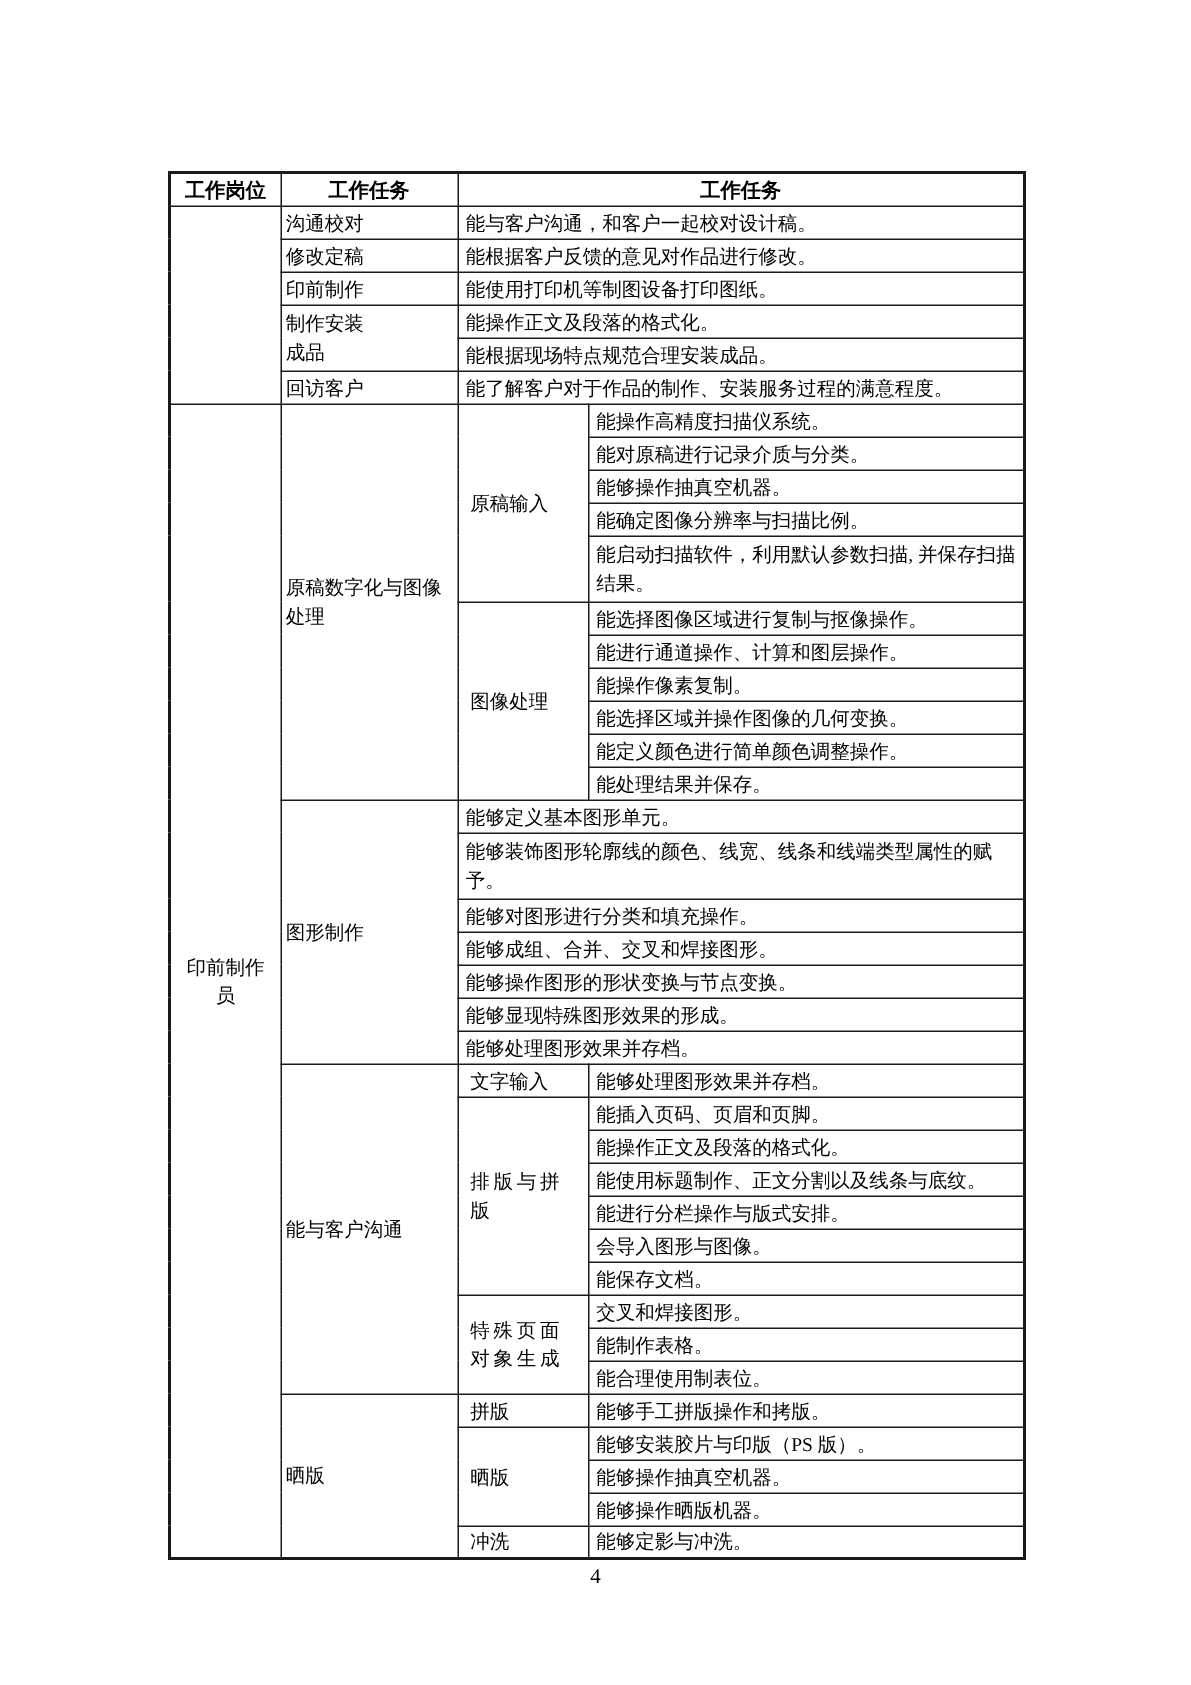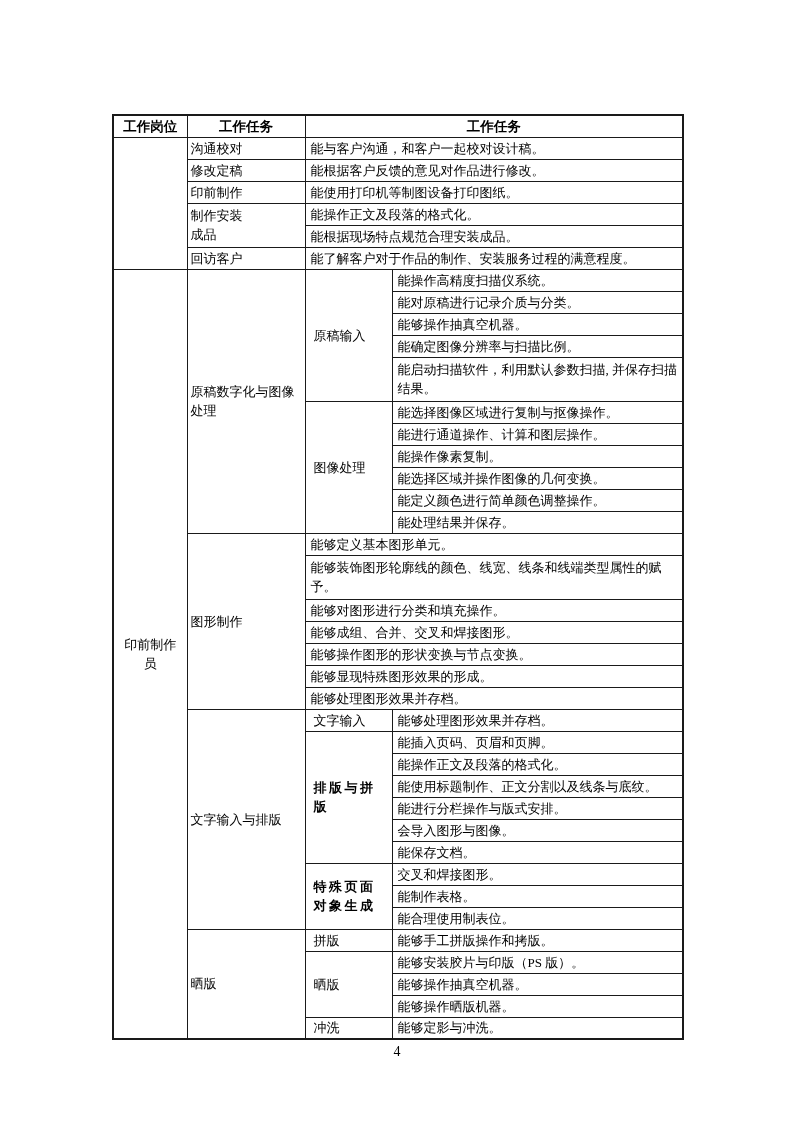--- a/index.html
+++ b/index.html
@@ -35,21 +35,21 @@
   .job-table thead td {
     font-weight: bold;
     text-align: center;
     font-size: 13.5px;
     font-family: "Liberation Sans", "DejaVu Sans", sans-serif;
   }
 
   td.cA { text-align: center; white-space: pre-line; padding: 16px 2px; }
   td.cB { white-space: pre-line; padding: 0 3px; }
   td.cC { text-align: left;  white-space: pre-line; padding: 0 3px 0 8px; }
-  td.cC.just { letter-spacing: 2.5px; font-weight: bold; }
+  td.cC.just { letter-spacing: 2.5px; }
   td.cD { text-align: left; margin-left: 48px; }
 
   .page-number {
     position: absolute;
     top: 1042px; left: 0; width: 794px;
     text-align: center;
     font-size: 14px; line-height: 20px;
   }
 </style>
 </head>
@@ -157,21 +157,21 @@
           <td class="cD" colspan="2">能够操作图形的形状变换与节点变换。</td>
         </tr>
       <tr>
           <td class="cD" colspan="2">能够显现特殊图形效果的形成。</td>
         </tr>
       <tr>
           <td class="cD" colspan="2">能够处理图形效果并存档。</td>
         </tr>
 
       <tr>
-        <td class="cB" rowspan="10">文字输入与排版</td>
+        <td class="cB" rowspan="10">能与客户沟通</td>
         <td class="cC">文字输入</td>
         <td class="cD">能够处理图形效果并存档。</td>
       </tr>
       <tr>
         <td class="cC just" rowspan="6">排版与拼
 版</td>
         <td class="cD">能插入页码、页眉和页脚。</td>
       </tr>
       <tr>
           <td class="cD">能操作正文及段落的格式化。</td>

